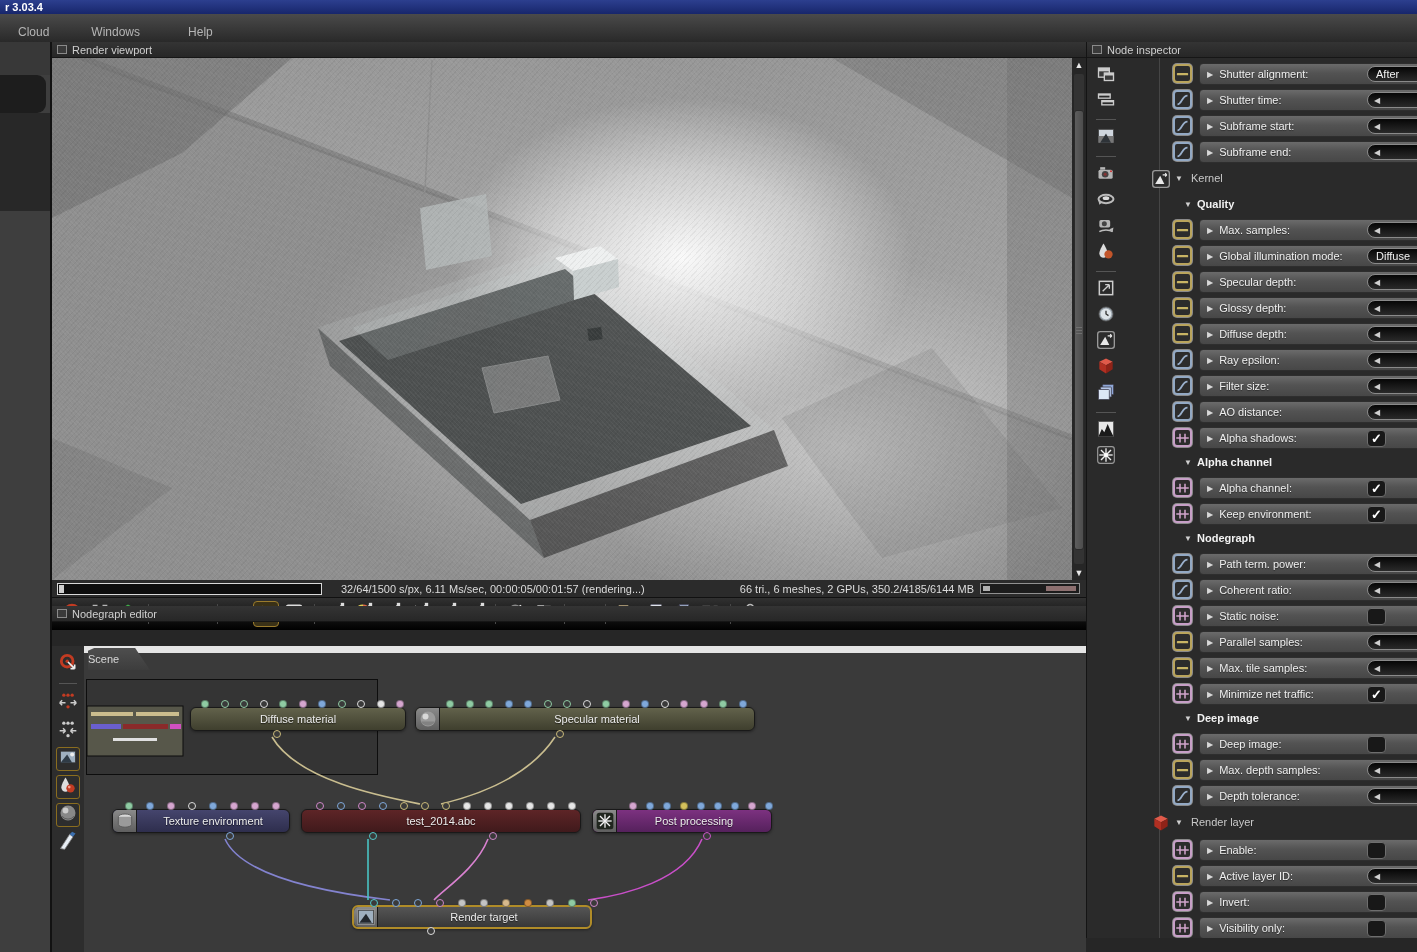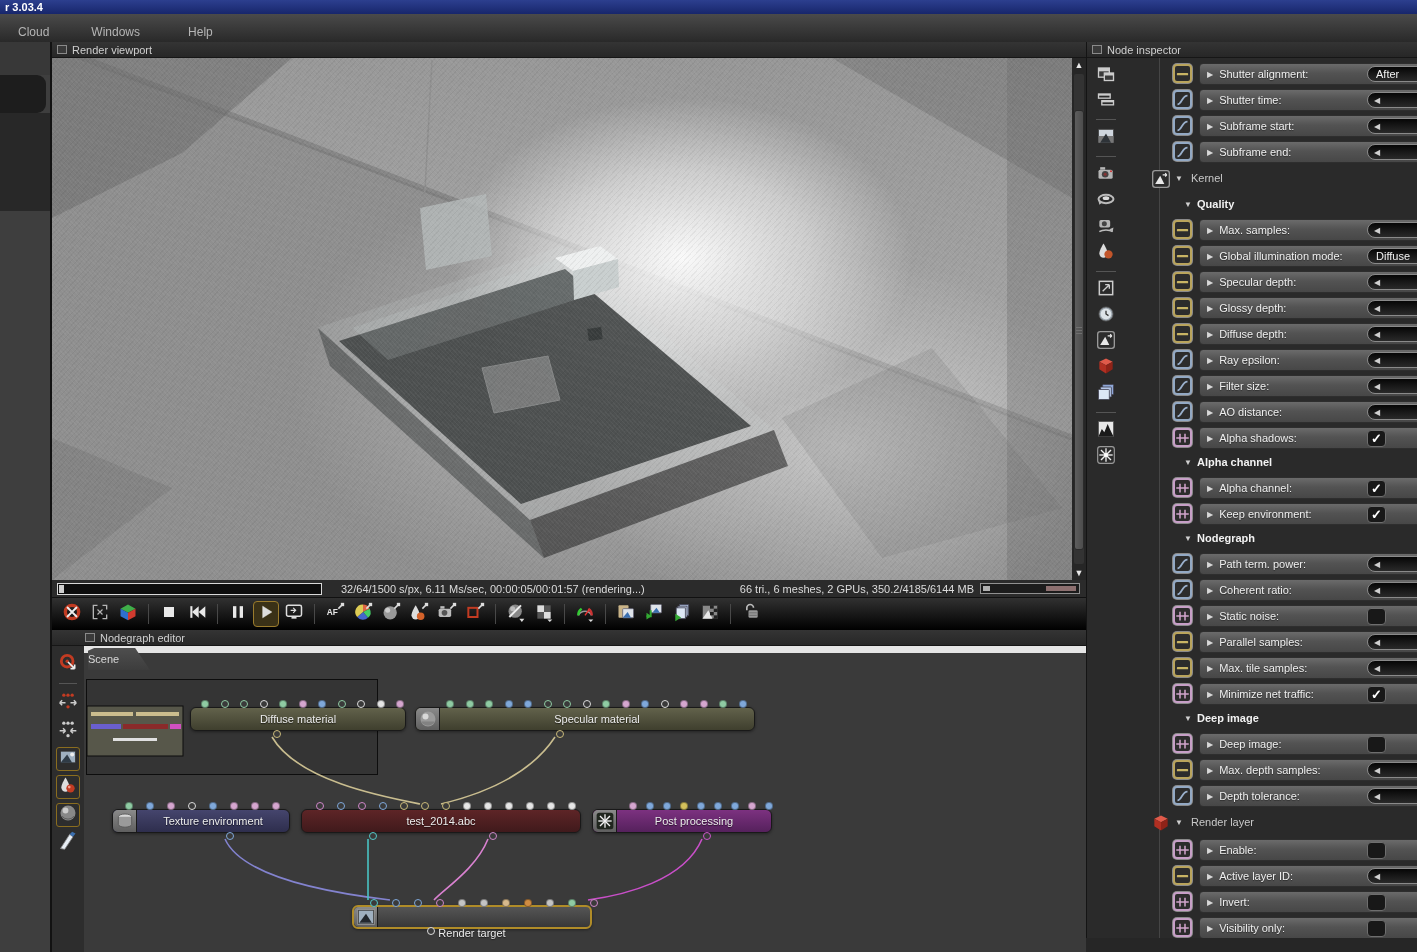--- a/index.html
+++ b/index.html
@@ -55,21 +55,21 @@
   .ng-strip{position:absolute;left:52px;top:646px;width:32px;height:306px;background:#2d2d2d;display:flex;flex-direction:column;align-items:center;padding-top:4px;}
   .gbtn{width:24px;height:24px;margin:2px 0;display:flex;align-items:center;justify-content:center;border:1px solid transparent;border-radius:3px;}
   .gbtn.gold{border-color:#8a6d1f;}
   .gsep{width:18px;height:1px;background:#555;margin:5px 0;}
   .ng-tab{position:absolute;left:88px;top:648px;width:62px;height:22px;background:linear-gradient(180deg,#4e4e4e,#3d3d3d);
     clip-path:polygon(0 100%,0 12%,10% 0,76% 0,100% 100%);color:#d8d8d8;font-size:11px;display:flex;align-items:center;justify-content:flex-start;padding-right:10px;}
   .minimap{position:absolute;left:2px;top:26px;width:292px;height:96px;background:#343434;border:1px solid #0d0d0d;}
   
   .node{position:absolute;height:24px;border:1px solid #191919;border-radius:6px;display:flex;align-items:stretch;
     font-size:11px;color:#ececec;box-shadow:0 1px 3px rgba(0,0,0,.4);}
-  .node.selected{border:2px solid #b08c28;flex-direction:column;}
+  .node.selected{border:2px solid #b08c28;}
   .node .nlabel{flex:1;display:flex;align-items:center;justify-content:center;text-shadow:0 1px 1px rgba(0,0,0,.6);white-space:nowrap;}
   .node .nthumb{width:24px;border-right:1px solid #191919;border-radius:5px 0 0 5px;display:flex;align-items:center;justify-content:center;background:linear-gradient(180deg,#8a8a8a,#5f5f5f);}
   .pin{position:absolute;width:8px;height:8px;border-radius:50%;}
   .pin.outline{background:#3a3a3a;}
   
   .inspector{position:absolute;left:1086px;top:42px;width:331px;height:896px;background:#2a2a2a;border-left:1px solid #141414;overflow:hidden;}
   .insp-strip{position:absolute;left:4px;top:20px;width:30px;display:flex;flex-direction:column;align-items:center;}
   .ibtn{width:24px;height:22px;margin:2px 0;display:flex;align-items:center;justify-content:center;}
   .isep{width:20px;height:1px;background:#555;margin:5px 0;}
   .guide{position:absolute;left:72px;top:16px;bottom:0;width:1px;background:#454545;}
@@ -361,21 +361,21 @@
       <div class="tbtn">
         <span><svg width="20" height="20" viewBox="0 0 24 24">
             <path d="M7 10V7a4 4 0 0 1 8 0" fill="none" stroke="#bbb" stroke-width="2"></path>
             <rect x="9" y="10" width="11" height="9" rx="1.5" fill="#999"></rect>
             <line x1="10" y1="13" x2="19" y2="13" stroke="#666"></line>
             <line x1="10" y1="16" x2="19" y2="16" stroke="#666"></line>
           </svg></span>
       </div>
     </div>
 
-  <div class="phdr" style="left:52px;top:630px;width:1034px;padding-left:28px;">
+  <div class="phdr" style="left:52px;top:606px;width:1034px;">
     <span class="dockic"></span>
     <span>Nodegraph editor</span>
   </div>
 
   <div class="ng-strip" id="ngstrip">
       <div class="gbtn">
         <span><svg width="20" height="20" viewBox="0 0 24 24">
             <circle cx="11" cy="11" r="7" stroke="#c23b22" stroke-width="3.4" fill="none"></circle>
             <circle cx="11" cy="11" r="2" fill="#c23b22"></circle>
             <path d="M12 12L20 20M20 20v-5M20 20h-5" stroke="#eee" stroke-width="2"></path>

